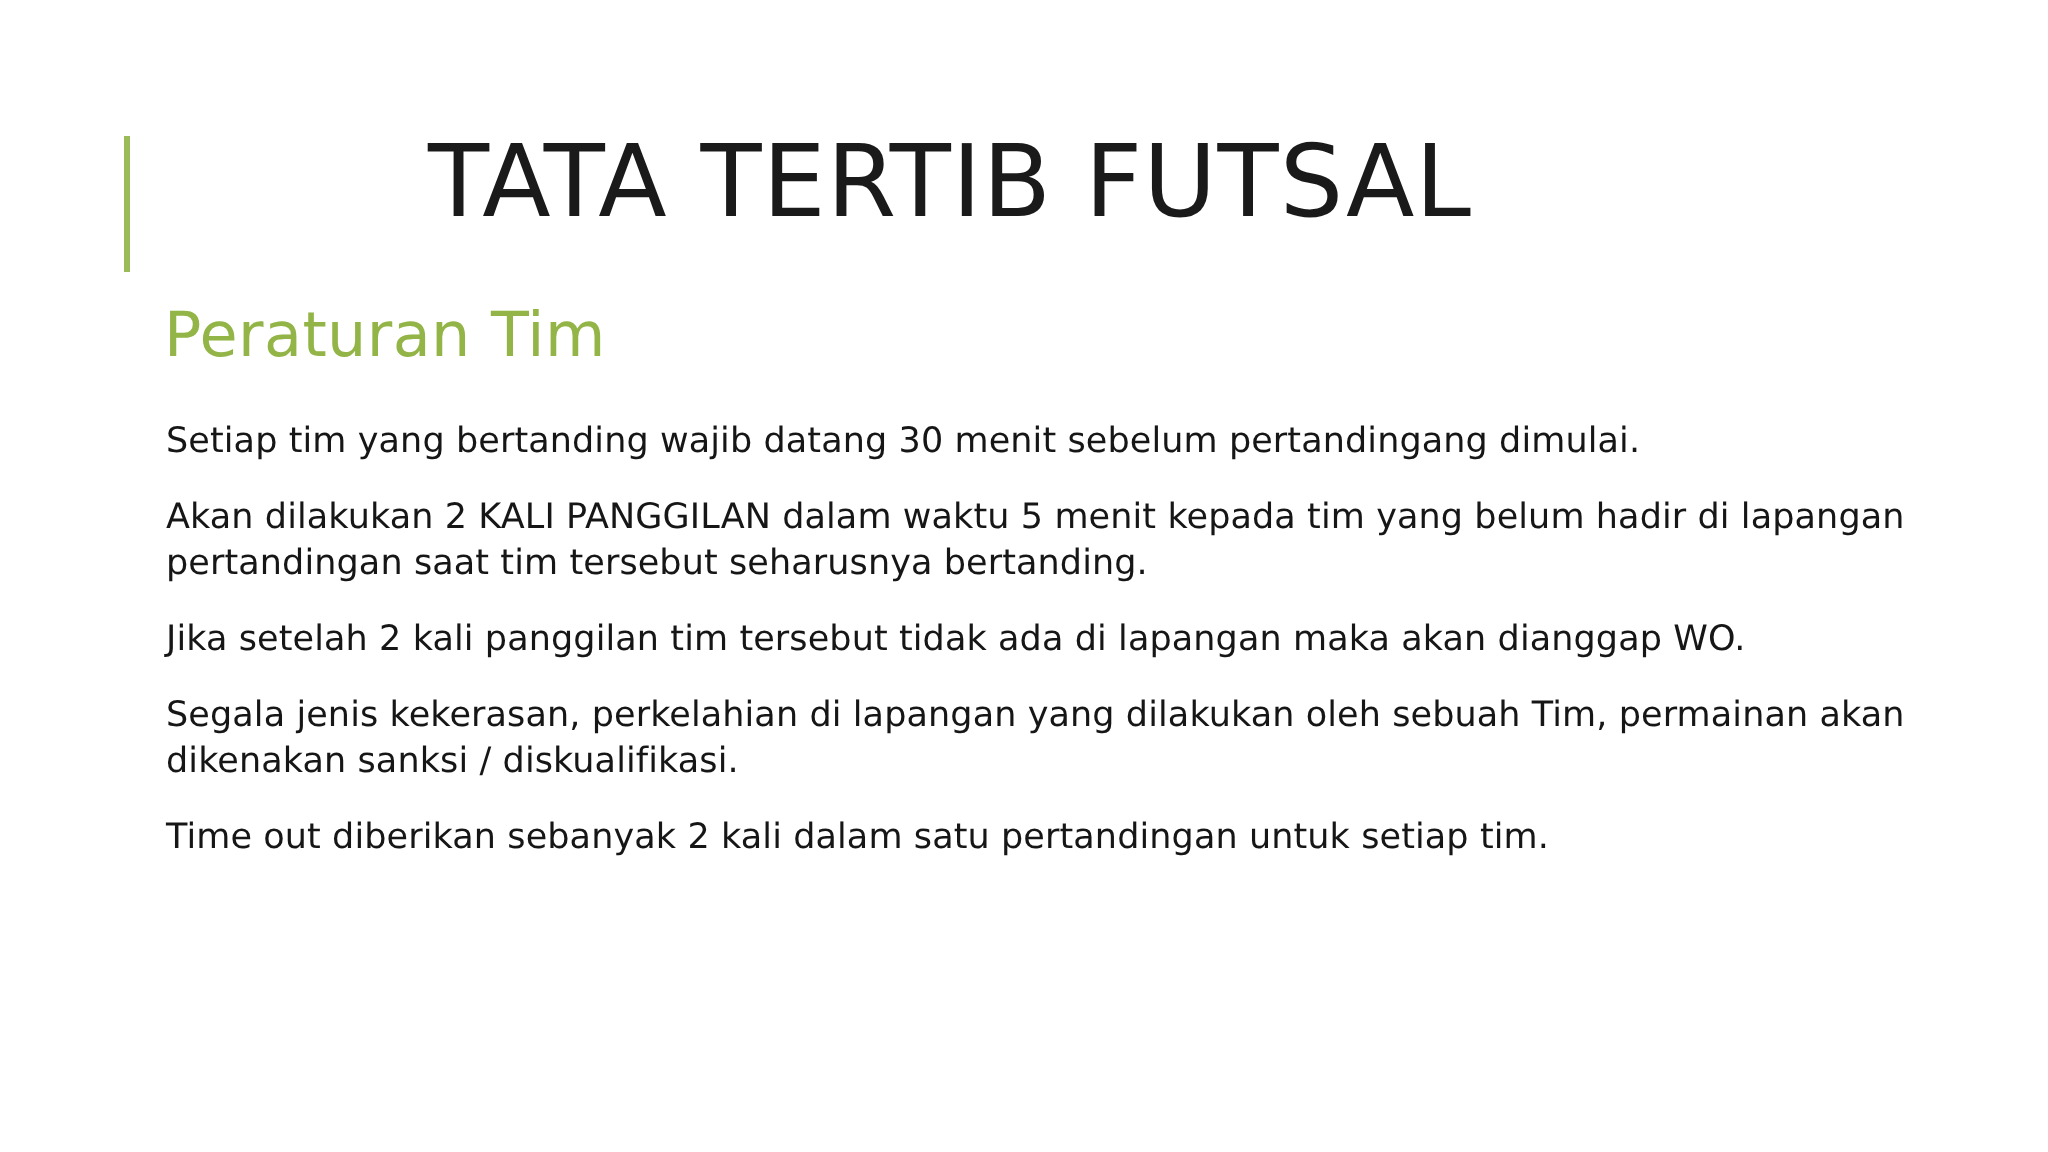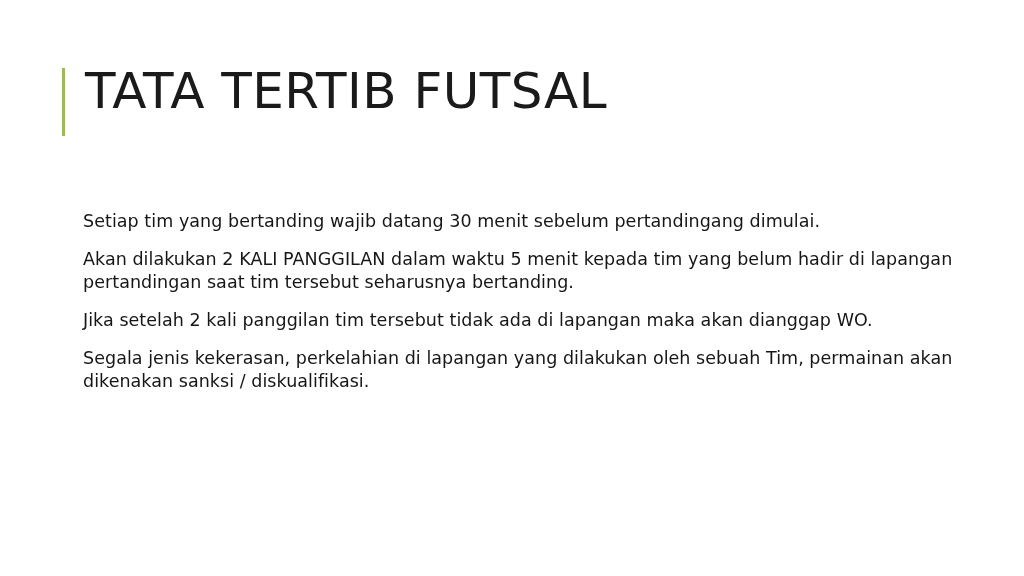--- a/index.html
+++ b/index.html
@@ -30,20 +30,21 @@
   .slide-title {
     position: absolute;
     left: 85px;
     top: 64px;
     width: 900px;
     font-family: "DejaVu Sans", sans-serif;
     font-size: 50px;
     font-weight: 400;
     letter-spacing: 0.5px;
     color: #1a1a1a;
+    text-align: center;
     padding-right: 120px;
     box-sizing: border-box;
     line-height: 1.1;
   }
   .section-heading {
     position: absolute;
     left: 82px;
     top: 150px;
     font-size: 31px;
     font-weight: 400;
@@ -69,21 +70,23 @@
 </style>
 </head>
 <body>
 
 <div class="slide">
 
   <div class="accent-bar"></div>
 
   <div class="slide-title">TATA TERTIB FUTSAL</div>
 
+  <div class="section-heading">Peraturan Tim</div>
 
   <div class="body-block">
     <p class="para">Setiap tim yang bertanding wajib datang 30 menit sebelum pertandingang dimulai.</p>
     <p class="para">Akan dilakukan 2 KALI PANGGILAN dalam waktu 5 menit kepada tim yang belum hadir di lapangan pertandingan saat tim tersebut seharusnya bertanding.</p>
     <p class="para">Jika setelah 2 kali panggilan tim tersebut tidak ada di lapangan maka akan dianggap WO.</p>
     <p class="para">Segala jenis kekerasan, perkelahian di lapangan yang dilakukan oleh sebuah Tim, permainan akan dikenakan sanksi / diskualifikasi.</p>
+    <p class="para">Time out diberikan sebanyak 2 kali dalam satu pertandingan untuk setiap tim.</p>
   </div>
 
 </div>
 
 </body></html>

